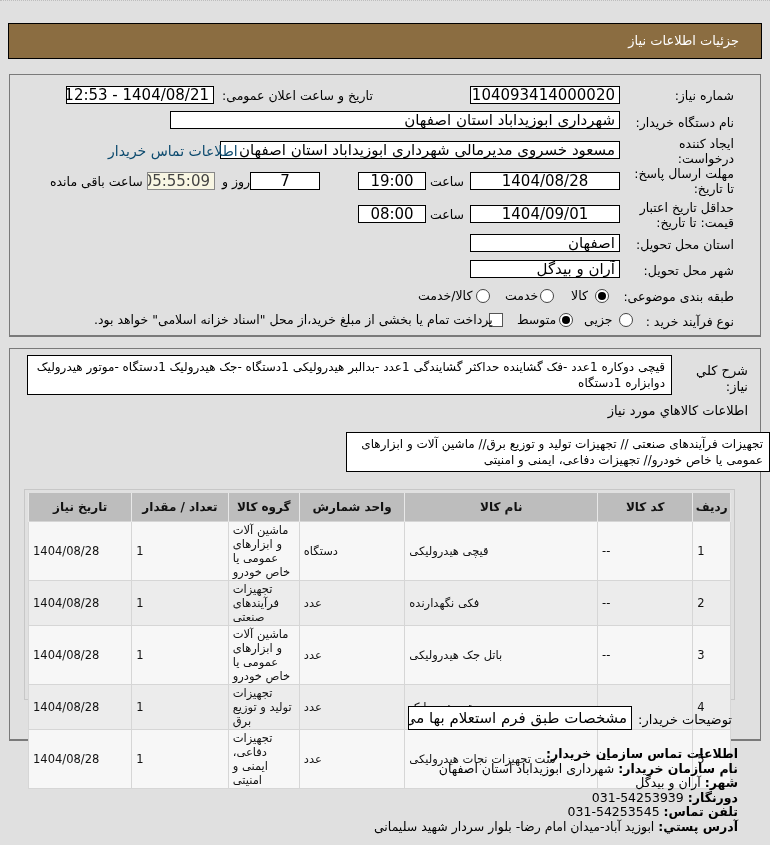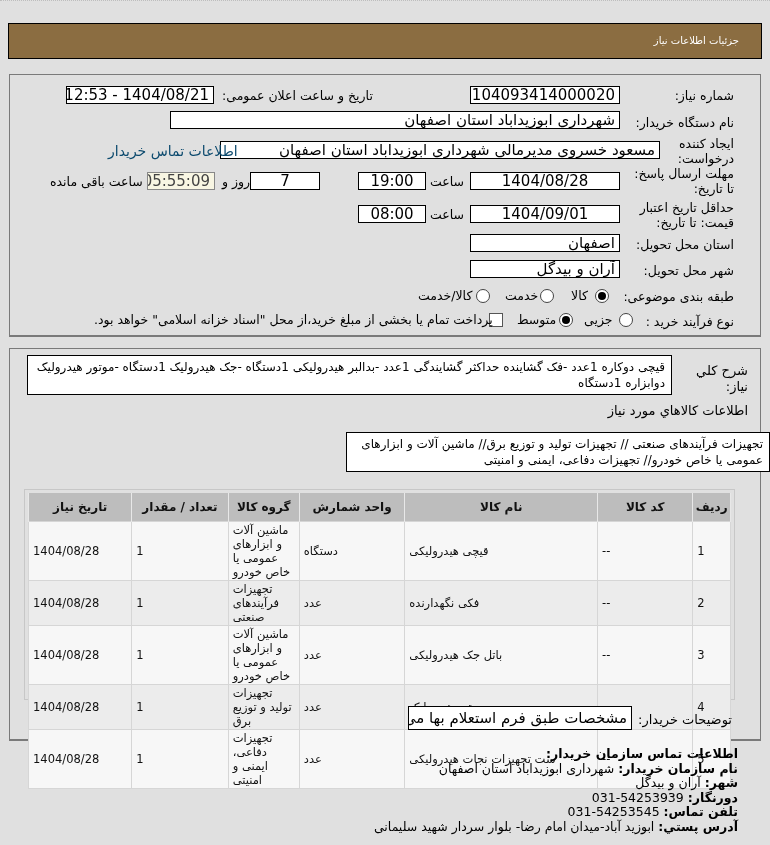--- a/index.html
+++ b/index.html
@@ -12,21 +12,21 @@
     direction: rtl;
     position: relative;
   }
   .topline { position: absolute; left: 0; top: 0; width: 770px; height: 2px; border-top: 1px dotted #bdbdbd; }
   .topbar {
     position: absolute;
     left: 8px; top: 23px; width: 500px; height: 36px;
     background: #8b6d41;
     border: 1px solid #000;
     color: #fff;
-    font-size: 10px;
+    font-size: 13px;
     line-height: 34px;
     padding-right: 22px;
   }
 
   .box1 {
     position: absolute; left: 9px; top: 74px; width: 497px; height: 263px;
     border: 1px solid #7a7a7a; border-bottom-width: 2px;
   }
   .abs { position: absolute; white-space: nowrap; }
   .lbl { font-size: 12.5px; color: #000; }
@@ -95,21 +95,21 @@
 <span class="abs lbl" style="right:36px;top:88px;">شماره نیاز:</span>
 <div class="fld c" style="left:470px;top:86px;width:150px;">1104093414000020</div>
 <span class="abs lbl" style="left:222px;top:88px;">تاریخ و ساعت اعلان عمومی:</span>
 <div class="fld c" style="left:66px;top:86px;width:148px;">1404/08/21 - 12:53</div>
 
 <span class="abs lbl" style="right:36px;top:115px;">نام دستگاه خریدار:</span>
 <div class="fld r" style="left:170px;top:111px;width:450px;">شهرداری ابوزیداباد استان اصفهان</div>
 
 <span class="abs lbl" style="right:36px;top:136px;">ایجاد کننده</span>
 <span class="abs lbl" style="right:36px;top:151px;">درخواست:</span>
-<div class="fld r" style="left:220px;top:141px;width:440px;">مسعود خسروی مدیرمالی شهرداری ابوزیداباد استان اصفهان</div>
+<div class="fld r" style="left:220px;top:141px;width:400px;">مسعود خسروی مدیرمالی شهرداری ابوزیداباد استان اصفهان</div>
 <span class="abs link" style="left:108px;top:143px;">اطلاعات تماس خریدار</span>
 
 <span class="abs lbl" style="right:36px;top:166px;">مهلت ارسال پاسخ:</span>
 <span class="abs lbl" style="right:36px;top:181px;">تا تاریخ:</span>
 <div class="fld c" style="left:470px;top:172px;width:150px;">1404/08/28</div>
 <span class="abs lbl" style="left:430px;top:174px;">ساعت</span>
 <div class="fld c" style="left:358px;top:172px;width:68px;">19:00</div>
 <div class="fld c" style="left:250px;top:172px;width:70px;">7</div>
 <span class="abs lbl" style="left:222px;top:174px;">روز و</span>
 <div class="fld c ro" style="left:147px;top:172px;width:68px;">05:55:09</div>

